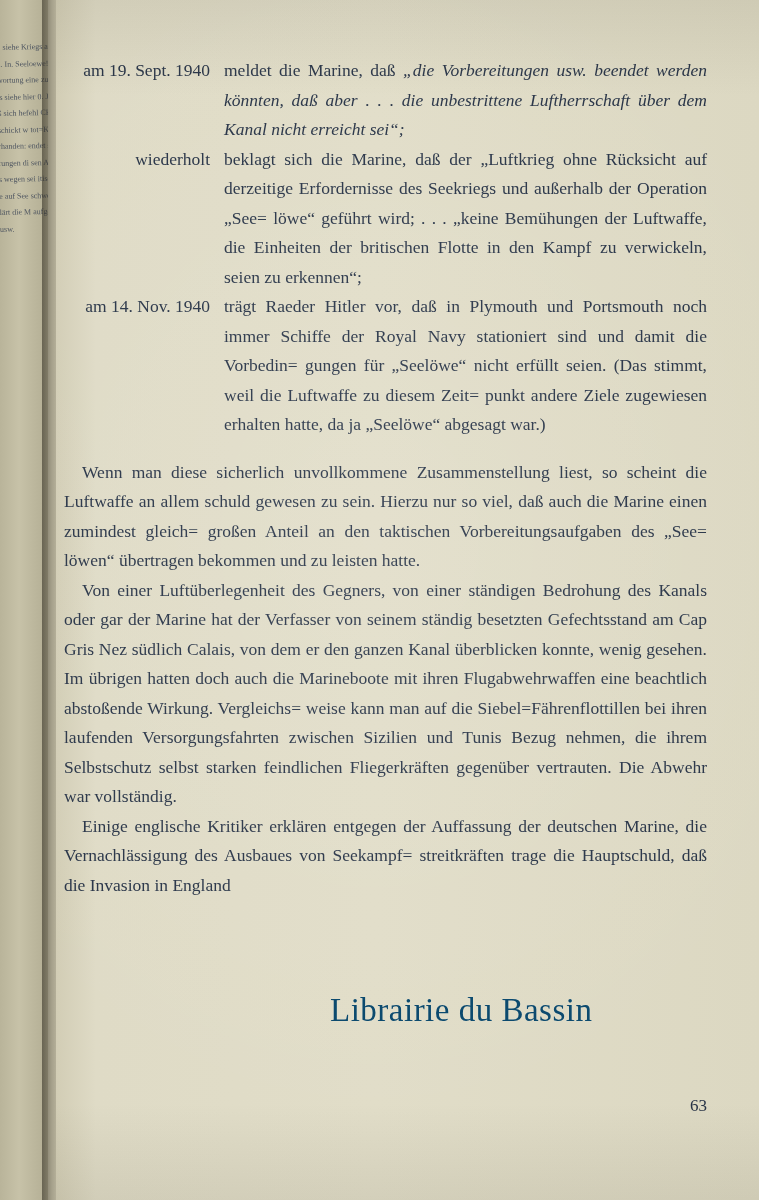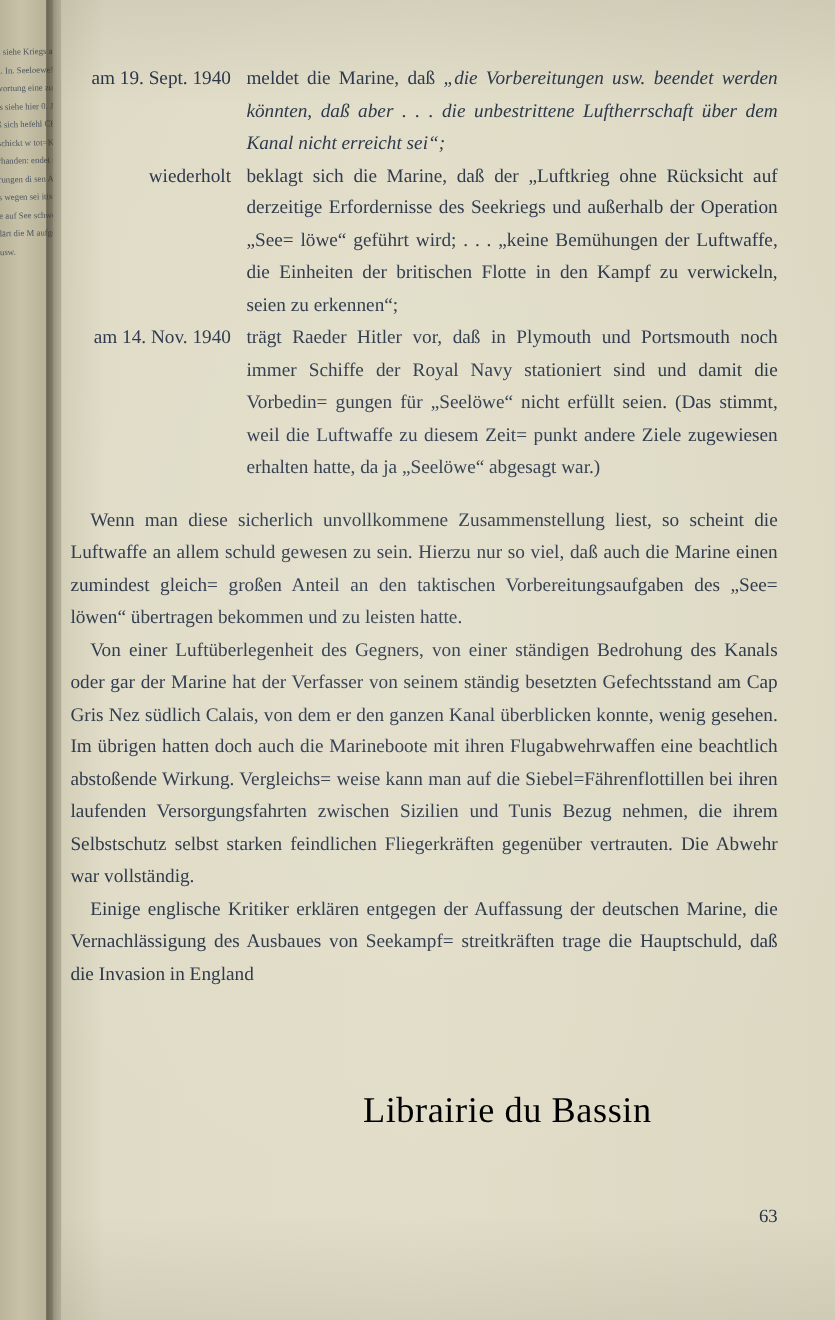--- a/index.html
+++ b/index.html
@@ -140,21 +140,21 @@
     color: #283447;
   }
 
   
   #watermark {
     position: absolute;
     left: 330px;
     top: 992px;
     font-size: 33px;
     letter-spacing: .5px;
-    color: #000000;
+    color: #0c4a6e;
     font-family: "Liberation Serif", serif;
     text-shadow: 0 0 1px rgba(255,255,255,.35);
     pointer-events: none;
     white-space: nowrap;
   }
 </style>
 </head>
 <body>
 
 <div id="scan">

